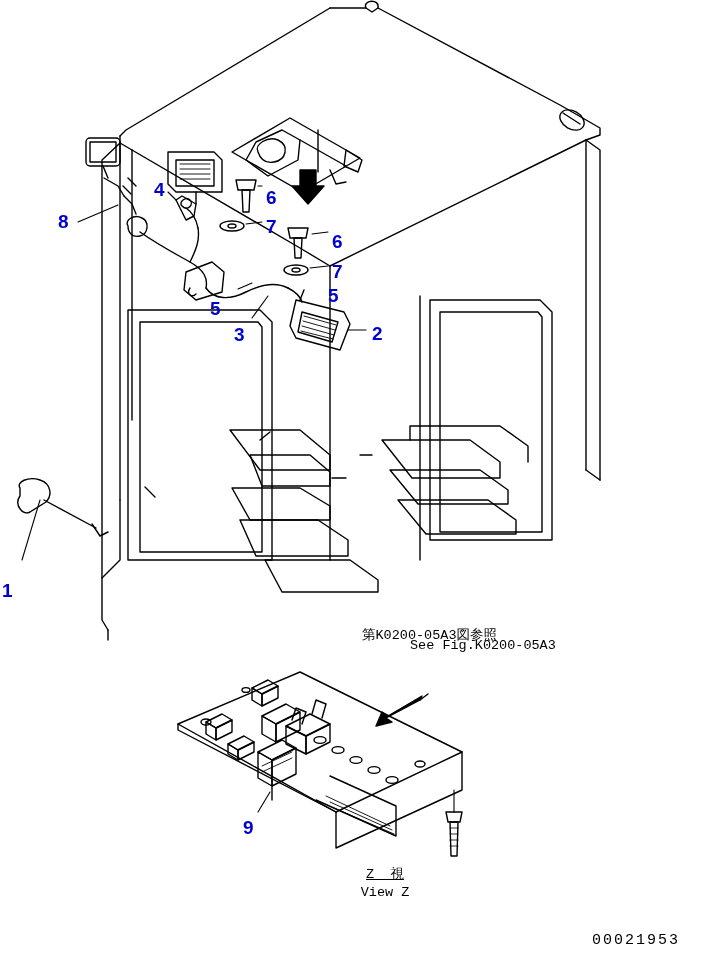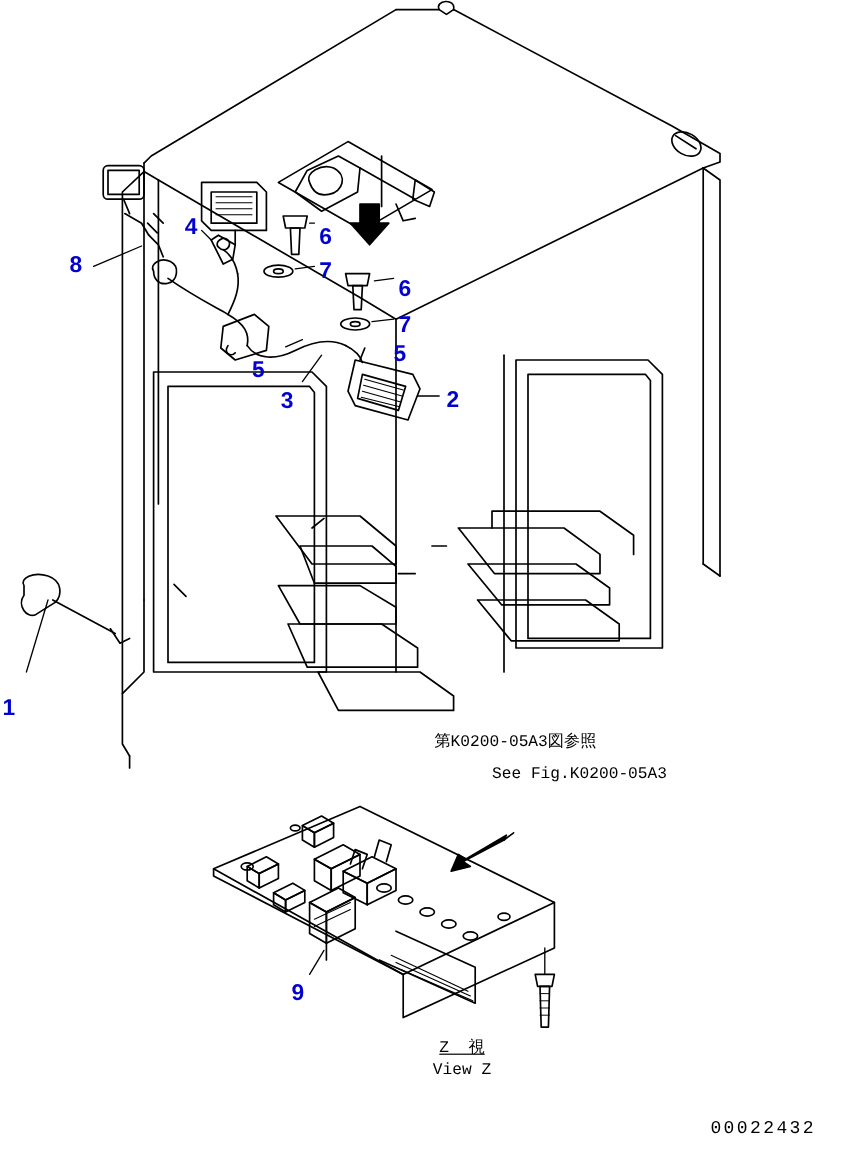--- a/index.html
+++ b/index.html
@@ -241,21 +241,21 @@
   <div class="callout" style="left:154px; top:180px;">4</div>
   <div class="callout" style="left:210px; top:299px;">5</div>
   <div class="callout" style="left:328px; top:286px;">5</div>
   <div class="callout" style="left:266px; top:188px;">6</div>
   <div class="callout" style="left:332px; top:232px;">6</div>
   <div class="callout" style="left:266px; top:217px;">7</div>
   <div class="callout" style="left:332px; top:262px;">7</div>
   <div class="callout" style="left:58px;  top:212px;">8</div>
   <div class="callout" style="left:243px; top:818px;">9</div>
 
-  <div class="note" style="left:362px; top:612px;">第K0200-05A3図参照</div>
+  <div class="note" style="left:362px; top:628px;">第K0200-05A3図参照</div>
   <div class="note" style="left:362px; top:638px;margin-left:48px;">See Fig.K0200-05A3</div>
 
   <div class="viewlabel" style="left:330px; top:866px; width:110px;text-decoration:underline;">Z  視</div>
   <div class="viewlabel" style="left:330px; top:884px; width:110px;">View Z</div>
 
-  <div class="partnum" style="left:592px; top:932px;">00022432</div>
+  <div class="partnum" style="left:592px; top:932px;">00021953</div>
 
 </div>
 
 </body></html>

